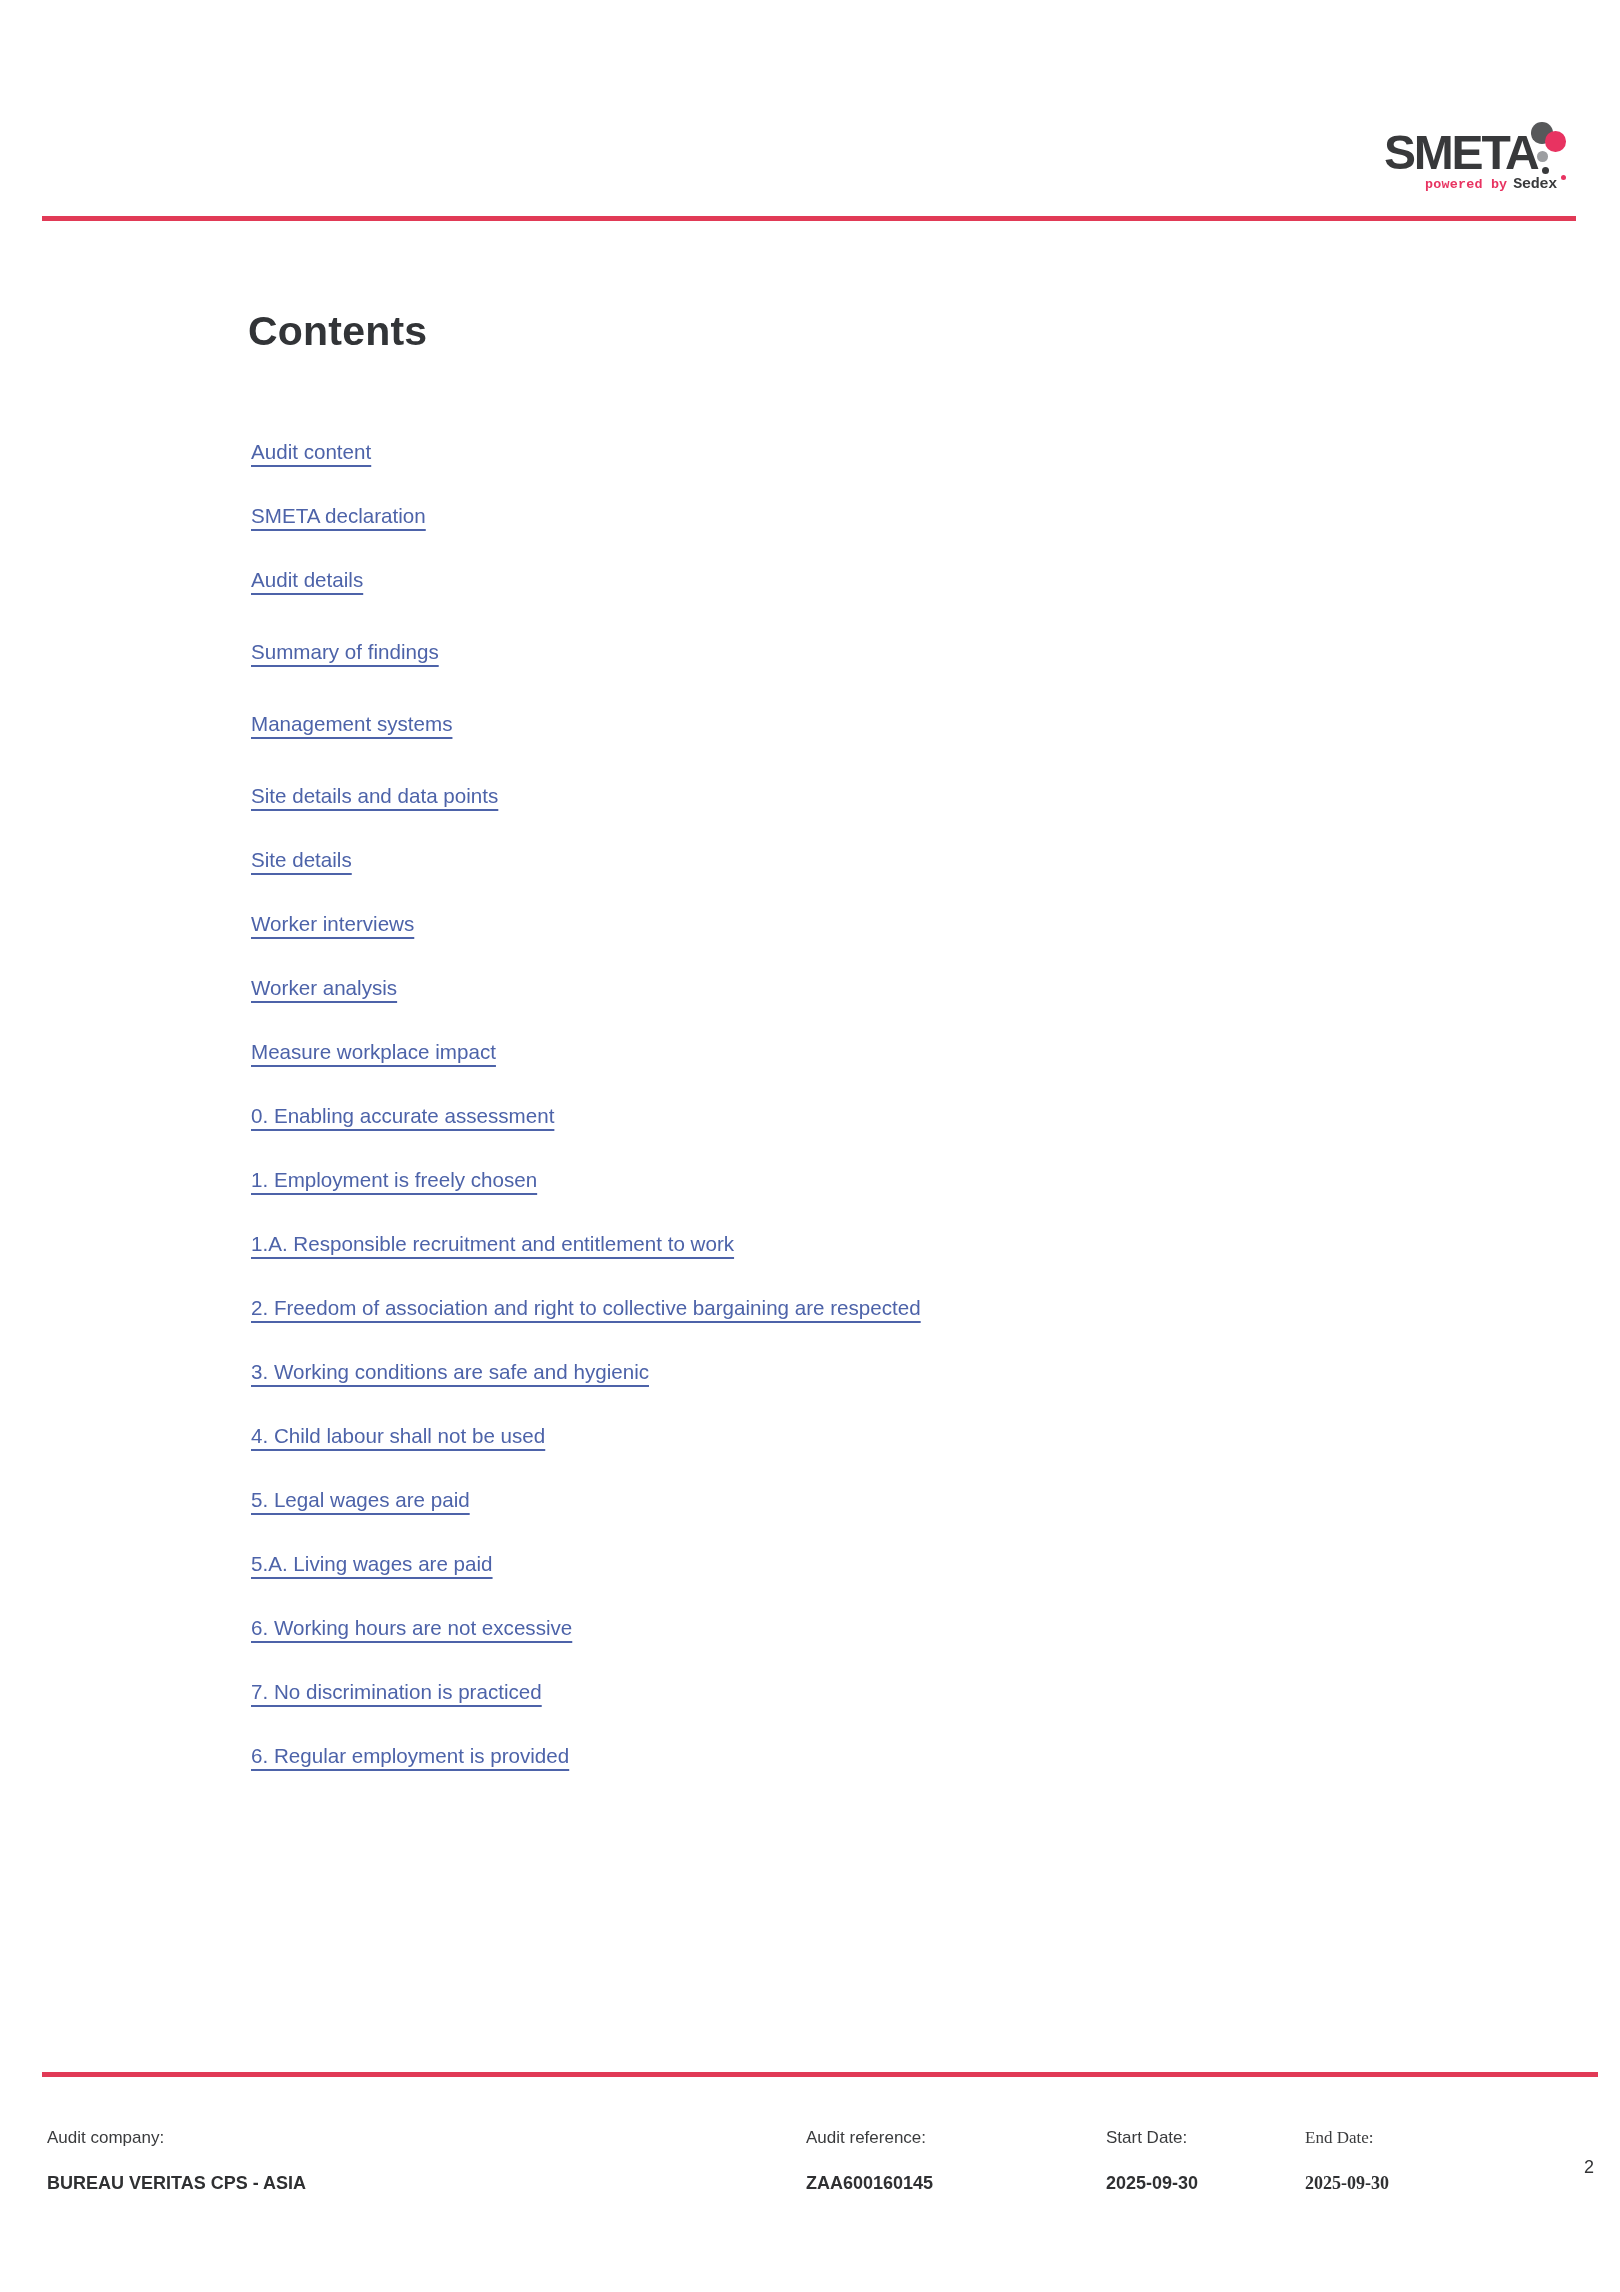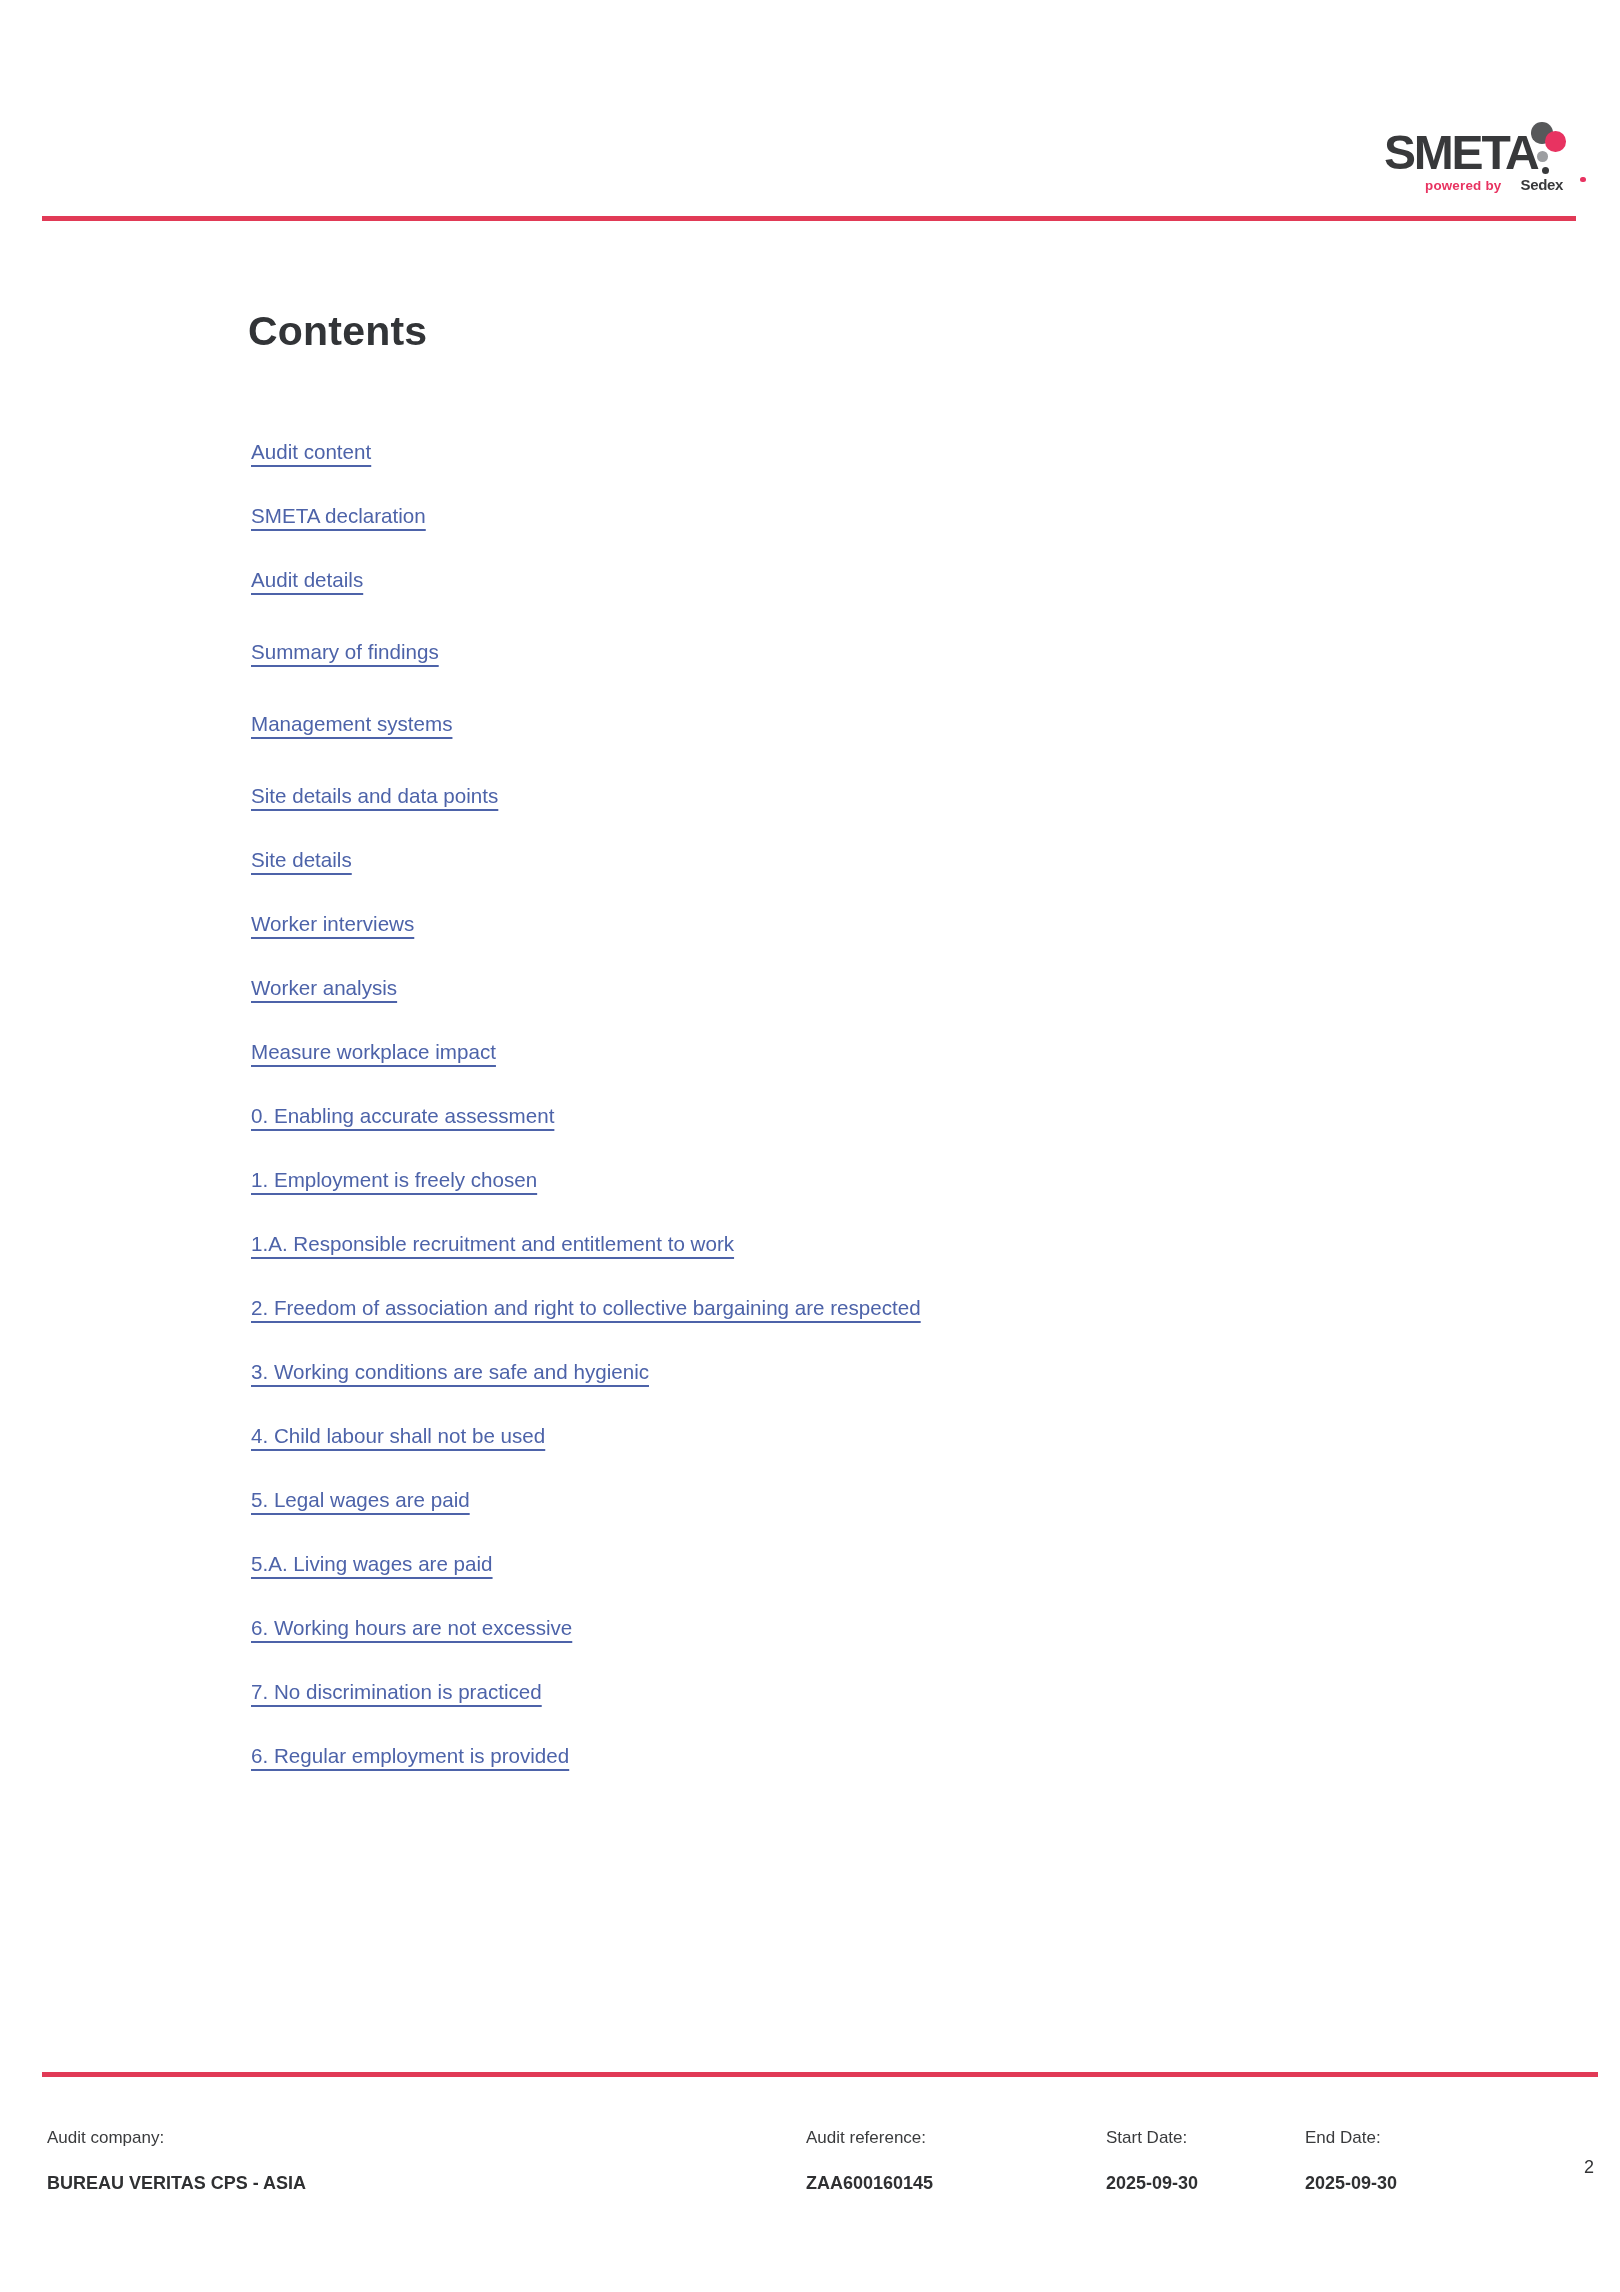--- a/index.html
+++ b/index.html
@@ -22,21 +22,21 @@
     position: absolute; left: 0; top: 10.7px;
     font-size: 48px; line-height: 50px; font-weight: 700;
     letter-spacing: -2.2px; color: #38393b; white-space: nowrap;
   }
   .dot { position: absolute; border-radius: 50%; }
   .dot-gray-big   { left: 147px; top: 5.4px;  width: 21.5px; height: 21.5px; background: #57585a; }
   .dot-gray-small { left: 153px; top: 34px; width: 10.7px; height: 10.7px; background: #9c9ea1; }
   .dot-pink       { left: 161px; top: 14.3px; width: 20.6px; height: 20.6px; background: #e83361; }
   .dot-period     { left: 158px; top: 50px; width: 7.2px;  height: 7.2px;  background: #38393b; }
 
-  .logo-sub { position: absolute; left: 41px; top: 59px; display: flex; align-items: baseline; gap: 19px; white-space: nowrap; }
+  .logo-sub { position: absolute; left: 41px; top: 59px; display: flex; align-items: baseline; gap: 6px; white-space: nowrap; font-family: Liberation Mono, monospace; }
   .powered-by { font-size: 13.4px; font-weight: 700; color: #e83361; letter-spacing: 0.2px; }
   .sedex-word { font-size: 15px; font-weight: 700; color: #38393b; letter-spacing: -0.3px; }
   .sedex-reg-dot { width: 5.4px; height: 5.4px; border-radius: 50%; background: #e83361; display: inline-block; transform: translateY(-8px); margin-left: -1.8px; }
 
   
   .page-title {
     position: absolute; left: 248px; top: 306px; margin: 0;
     font-size: 41px; line-height: 50px; font-weight: 700;
     color: #323437; letter-spacing: 0.2px;
   }
@@ -51,21 +51,21 @@
     text-decoration-thickness: 1.8px;
     text-underline-offset: 6.3px;
     cursor: pointer;
   }
 
   
   .fcol { position: absolute; top: 2128px; }
   .fcol-company   { left: 47px; }
   .fcol-reference { left: 806px; }
   .fcol-start     { left: 1106px; }
-  .fcol-end       { left: 1305px; }
+  .fcol-end       { left: 1305px; font-family: Liberation Serif, serif; }
   .flabel { font-size: 17px; line-height: 20.6px; color: #3a3b3d; }
   .fvalue { font-size: 18px; line-height: 21.5px; font-weight: 700; color: #2f3032; margin-top: 24px; white-space: nowrap; }
   .page-num { position: absolute; left: 1584px; top: 2157px; font-size: 18px; color: #333436; }
 </style>
 </head>
 <body>
 
 <div class="logo">
   <span class="logo-word">SMETA</span>
   <span class="dot dot-gray-big"></span>

